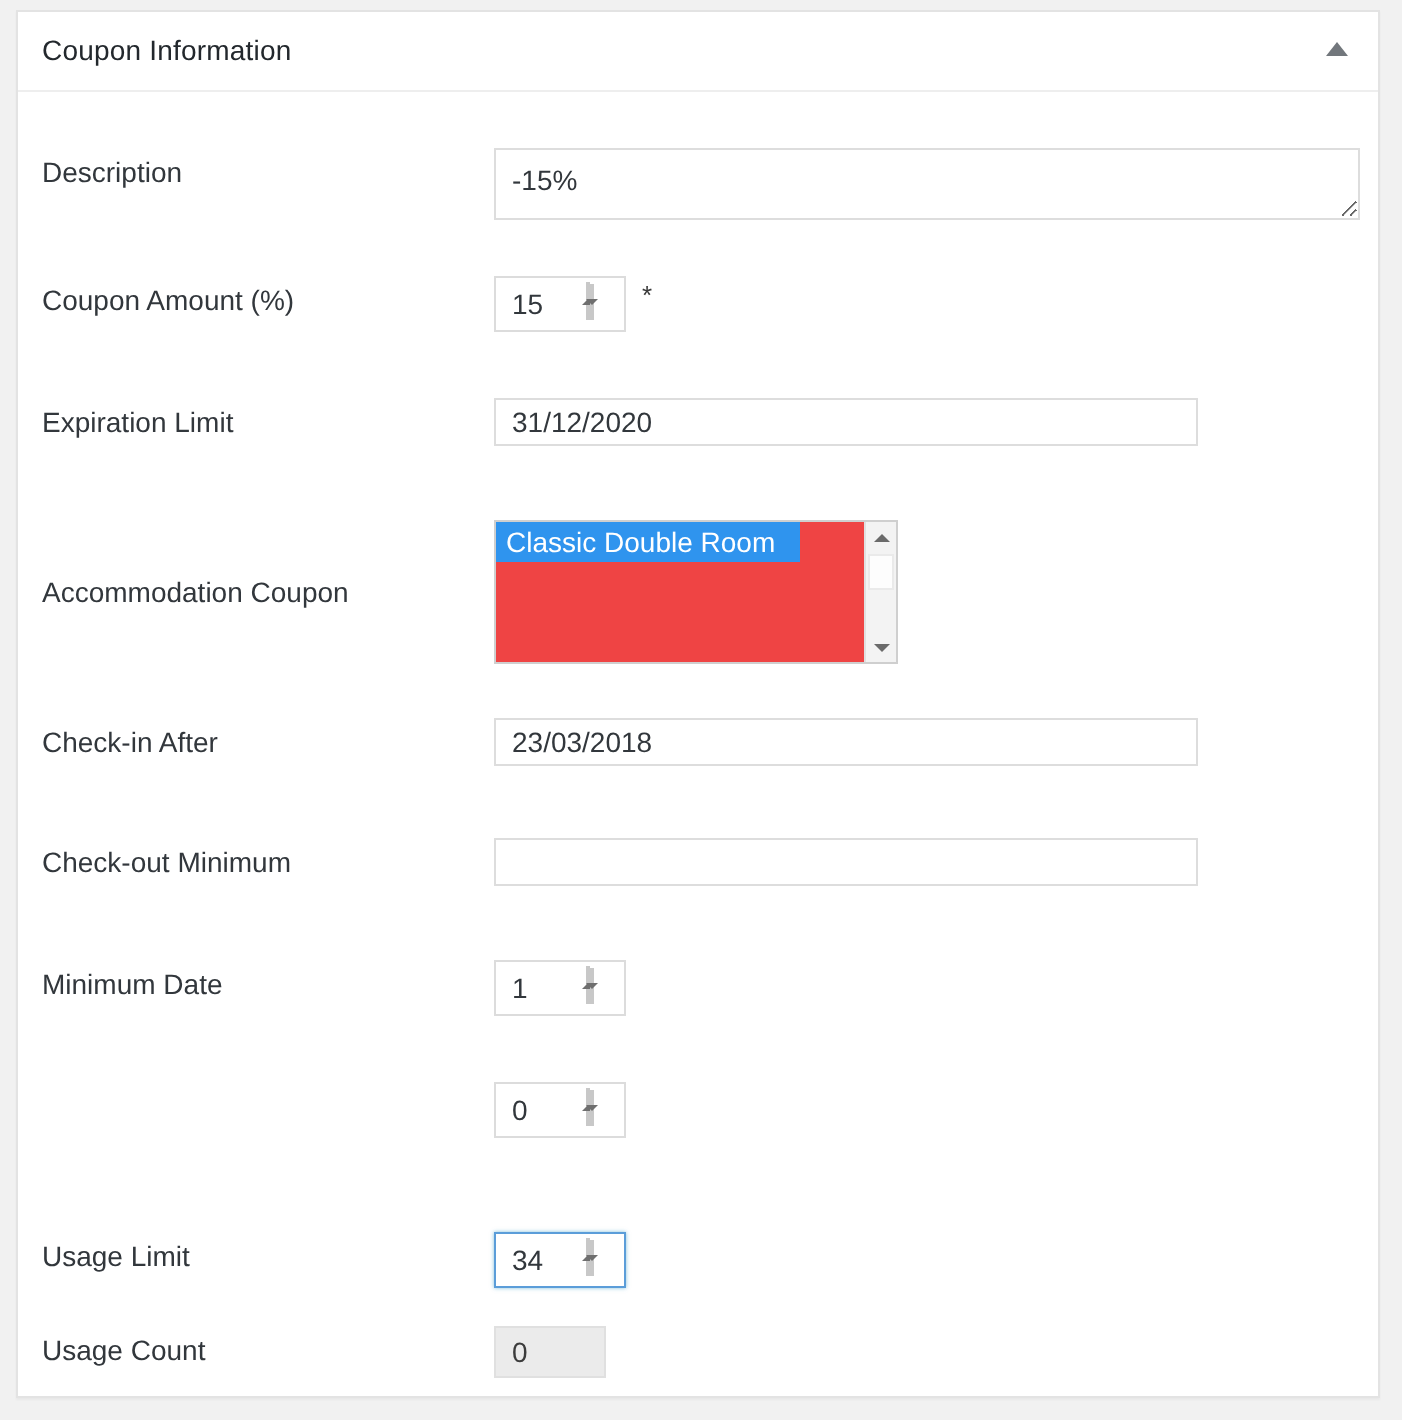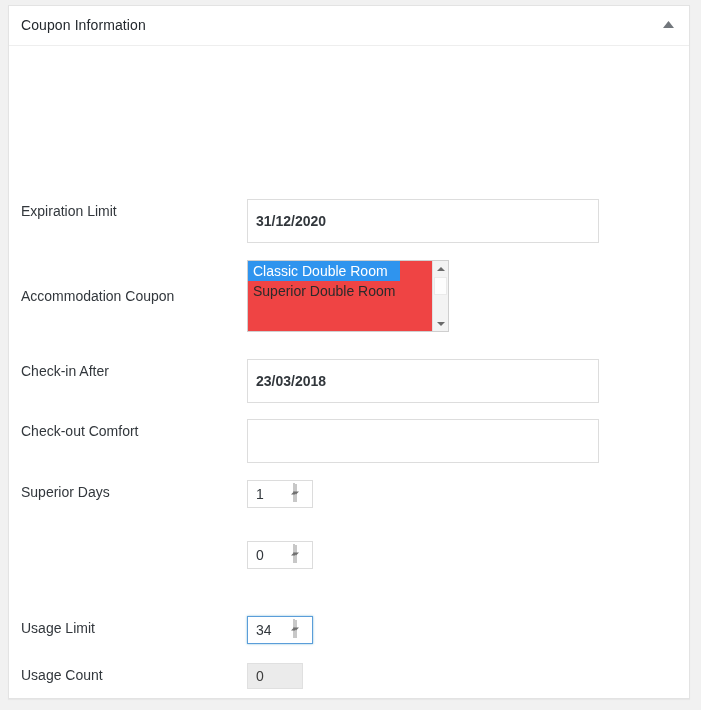--- a/index.html
+++ b/index.html
@@ -97,22 +97,21 @@
     color: #32373c;
     background: #ffffff;
     border: 1px solid #dddddd;
     border-radius: 0;
     padding: 3px 8px;
     outline: none;
   }
 
   .txt-wide {
     width: 352px;
-    height: 44px;
-    font-weight: bold;
+    height: 24px;
   }
 
   textarea.txt-area {
     width: 433px;
     height: 36px;
     resize: vertical;
     line-height: 18px;
     overflow: hidden;
     padding: 6px 8px;
   }
@@ -279,36 +278,55 @@
       <div class="panel-title">Coupon Information</div>
       <div class="toggle-btn" title="collapse">
         <svg width="11" height="7" viewBox="0 0 11 7" xmlns="http://www.w3.org/2000/svg">
           <path d="M5.5 0 L11 7 L0 7 Z" fill="#72777c"></path>
         </svg>
       </div>
     </div>
 
     <div class="panel-body">
 
-
+      <div class="row" style="top:28px;">
+        <div class="field-label">Description</div>
+        <div class="field-wrap" style="position:relative;left:238px;">
+          <textarea class="txt txt-area" placeholder="" style="">-15%</textarea>
+          
+        </div>
+      </div>
+
+      <div class="row" style="top:92px;">
+        <div class="field-label">Coupon Amount (%)</div>
+        <div class="field-wrap">
+          <span class="spin">
+            <input type="text" value="15" style="">
+            <span class="spin-btns">
+              <span class="spin-btn up"><i></i></span>
+              <span class="spin-btn down"><i></i></span>
+            </span>
+          </span>
+          <span class="req">*</span>
+        </div>
+      </div>
 
       <div class="row" style="top:153px;">
         <div class="field-label">Expiration Limit</div>
         <div class="field-wrap">
           <input type="text" class="txt txt-wide" value="31/12/2020" style="">
         </div>
       </div>
 
       <div class="row" style="top:214px;height:72px;">
         <div class="field-label" style="line-height:72px;">Accommodation Coupon</div>
         <div class="field-wrap">
           <div class="listbox">
             <div class="list-options">
               <div class="opt sel">Classic Double Room</div>
-              <div class="opt">Superior Double Room</div>
             </div>
             <div class="sbar">
               <div class="sbar-arrow up">
                   <i></i>
                 </div>
               <div class="sbar-thumb"></div>
               <div class="sbar-arrow down">
                   <i></i>
                 </div>
             </div>
@@ -317,28 +335,28 @@
       </div>
 
       <div class="row" style="top:313px;">
         <div class="field-label">Check-in After</div>
         <div class="field-wrap">
           <input type="text" class="txt txt-wide" value="23/03/2018" style="">
         </div>
       </div>
 
       <div class="row" style="top:373px;">
-        <div class="field-label">Check-out Comfort</div>
+        <div class="field-label">Check-out Minimum</div>
         <div class="field-wrap">
           <input type="text" class="txt txt-wide" value="" style="">
         </div>
       </div>
 
       <div class="row" style="top:434px;">
-        <div class="field-label">Superior Days</div>
+        <div class="field-label">Minimum Date</div>
         <div class="field-wrap">
           <span class="spin">
             <input type="text" value="1" style="">
             <span class="spin-btns">
               <span class="spin-btn up"><i></i></span>
               <span class="spin-btn down"><i></i></span>
             </span>
           </span>
         </div>
       </div>

